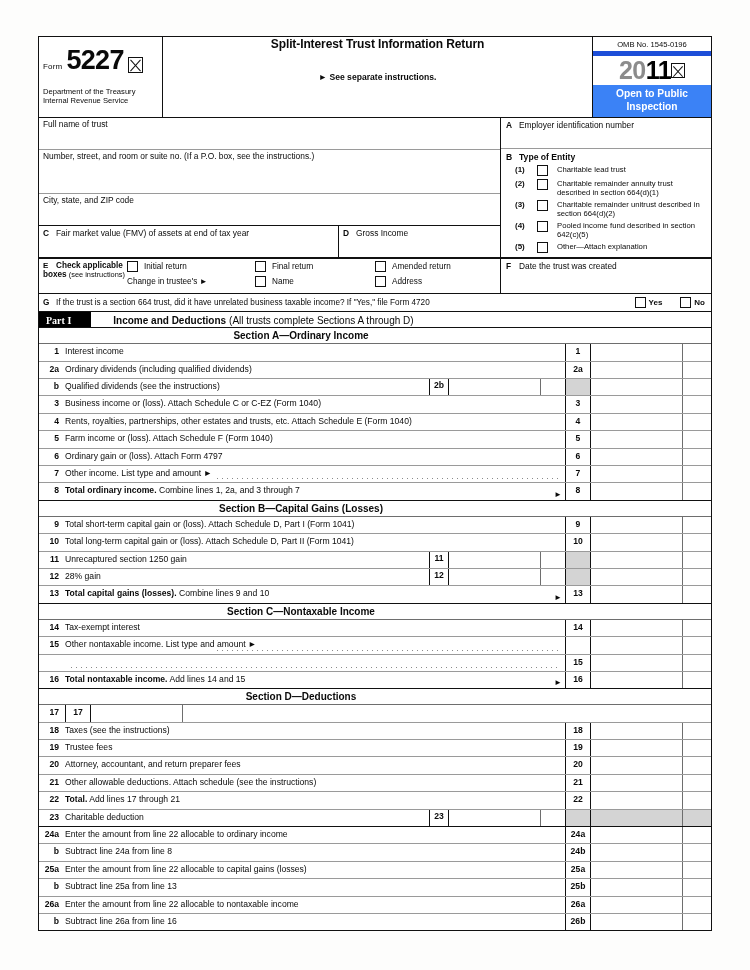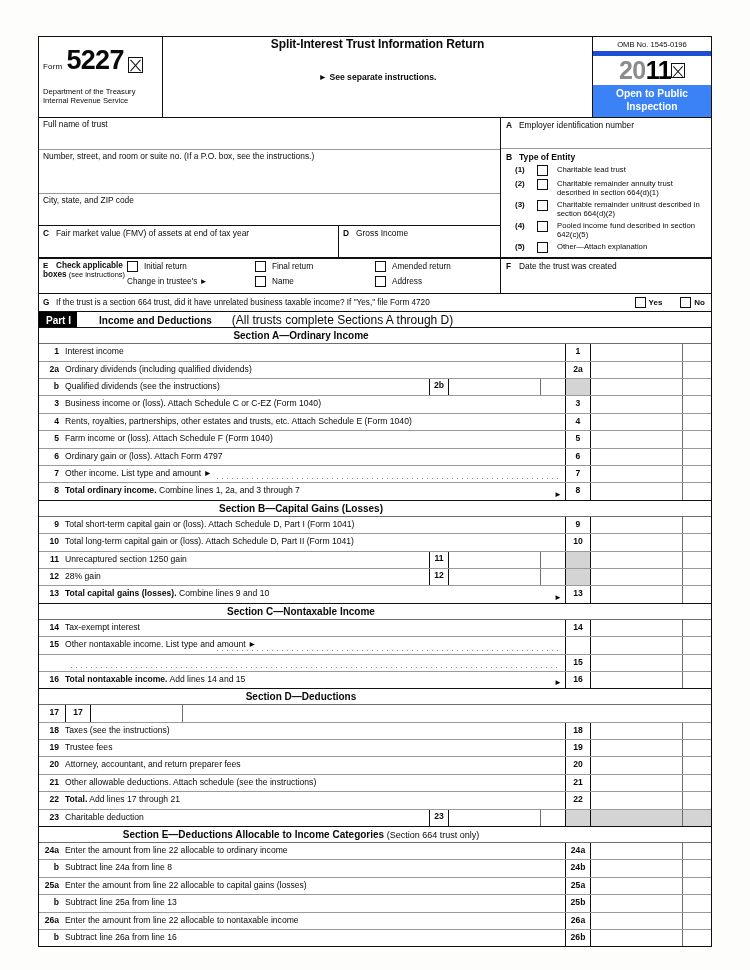--- a/index.html
+++ b/index.html
@@ -82,23 +82,23 @@
   .fcell{flex:1;padding:2px 0 0 5px;box-sizing:border-box;font-size:8.4px;}
   
   .grow{display:flex;align-items:center;border-bottom:1.6px solid #111;height:17px;}
   .gtxt{flex:1;font-size:8.2px;padding-left:4px;}
   .yn{display:flex;align-items:center;gap:5px;padding-right:6px;}
   .yn .cbx{margin-right:3px;}
   .ynitem{display:flex;align-items:center;font-size:8px;font-weight:bold;margin-left:13px;}
   
   .partbar{display:flex;align-items:stretch;border-bottom:1.2px solid #111;height:15px;}
   .partlabel{background:#000;color:#fff;font-weight:bold;font-size:10px;
-             padding:1px 6px 0 7px;display:flex;align-items:center;}
+             padding:1px 20px 0 7px;display:flex;align-items:center;font-family:Liberation Serif, serif;}
   .parttitle{font-size:10px;font-weight:bold;padding:1px 0 0 22px;display:flex;align-items:center;}
-  .parttitle .norm{font-weight:normal;font-size:12px;padding-left:20px;}
+  .parttitle .norm{font-weight:normal;font-size:10px;padding-left:3px;}
   
   .body{position:relative;}
   .sechdr{
     text-align:center;font-weight:bold;font-size:10px;
     border-bottom:1px solid #6e6e6e;height:15px;line-height:15px;
     padding-right:148px;
   }
   .sechdr .norm{font-weight:normal;font-size:9px;}
   .row{display:flex;align-items:stretch;height:16.4px;border-bottom:1px solid #9a9a9a;}
   .row.thick{border-bottom:1.4px solid #111;}
@@ -478,21 +478,20 @@
           <div class="rn">23</div>
           <div class="rtxt"><div class="leader"></div><span class="t"><span>Charitable deduction</span></span><div class="subbox">
               <div class="subnum">23</div>
               <div class="subamt"></div>
               <div class="subcents"></div>
             </div></div>
           <div class="spacer shade"></div>
           <div class="amt shade"></div>
           <div class="cents shade"></div>
         </div>
-        <div class="sechdr"><span>Section E—Deductions Allocable to Income Categories</span><span class="norm"> (Section 664 trust only)</span></div>
         <div class="row">
           <div class="rn">24a</div>
           <div class="rtxt"><div class="leader"></div><span class="t"><span>Enter the amount from line 22 allocable to ordinary income</span></span></div>
           <div class="amtnum">24a</div>
           <div class="amt"></div>
           <div class="cents"></div>
         </div>
         <div class="row">
           <div class="rn">b</div>
           <div class="rtxt"><div class="leader"></div><span class="t"><span>Subtract line 24a from line 8</span></span></div>

